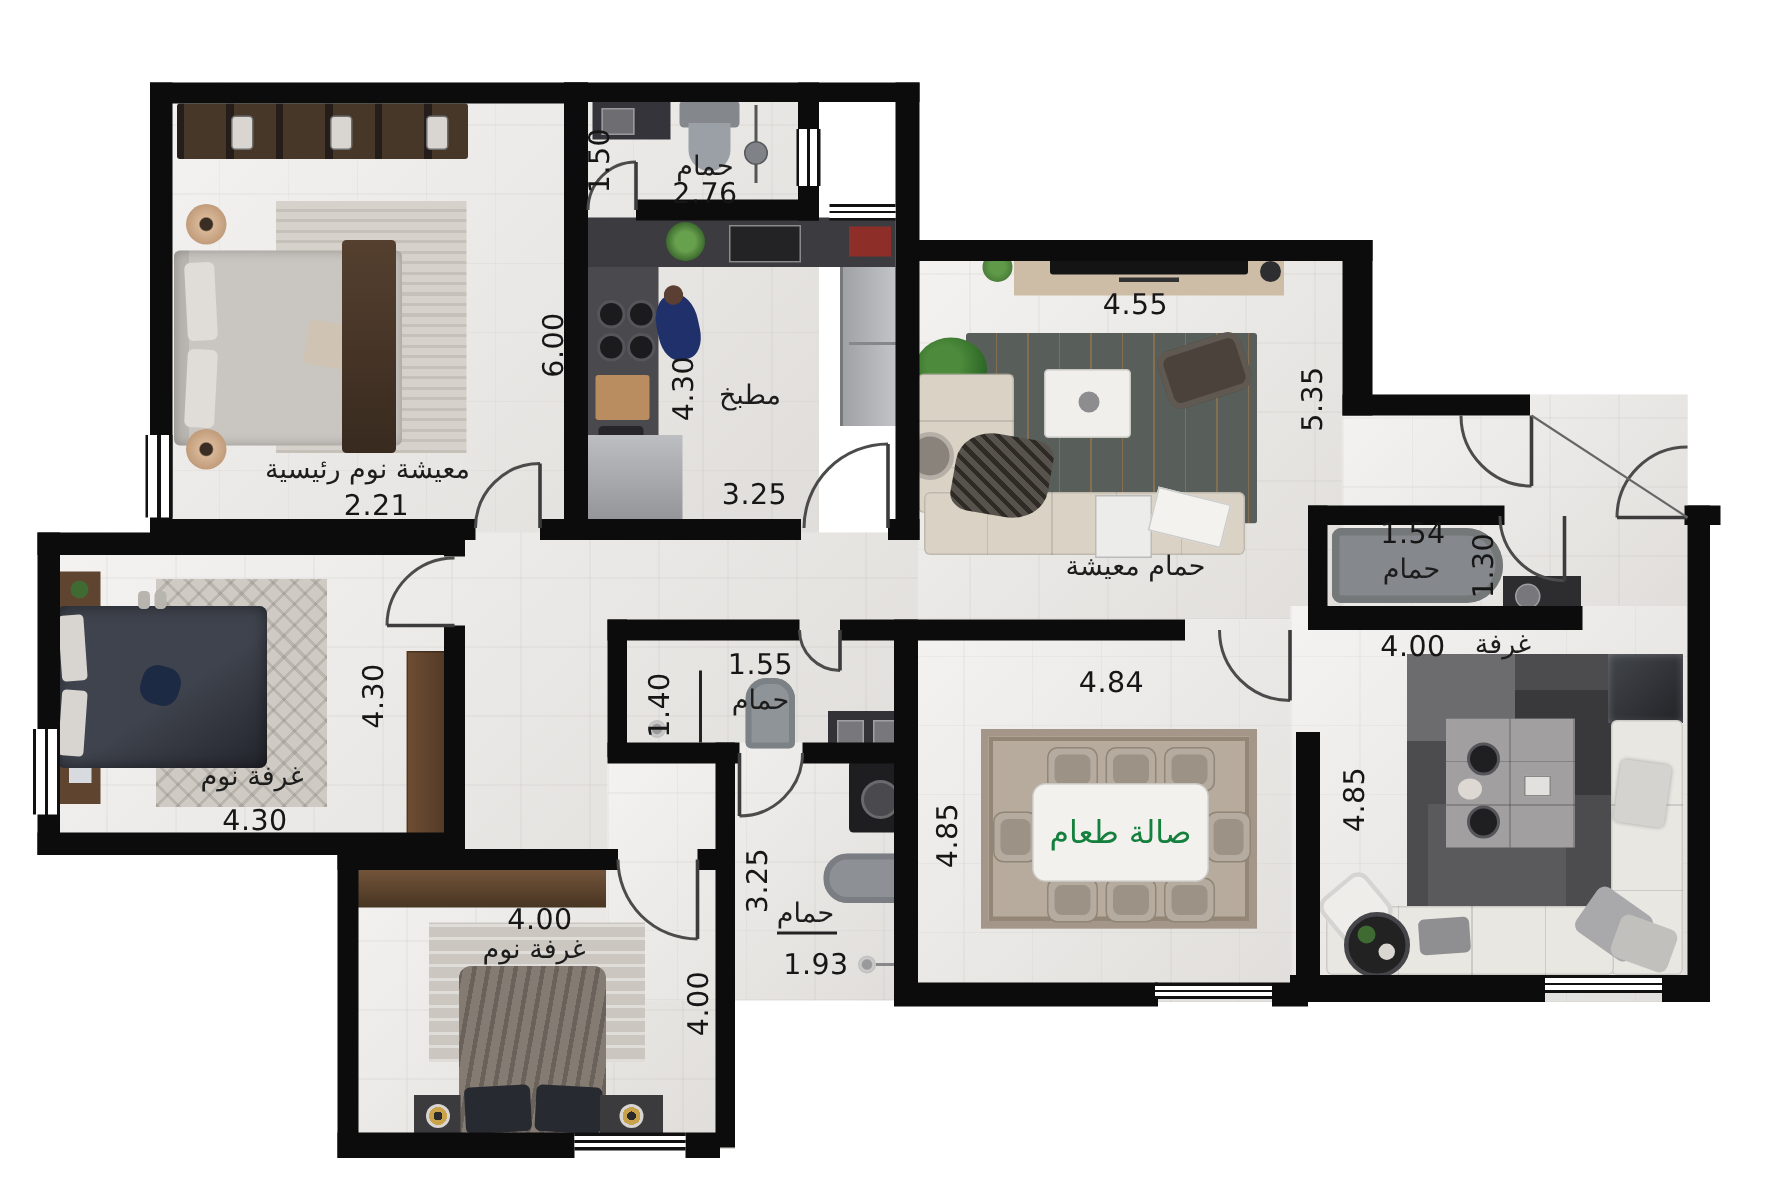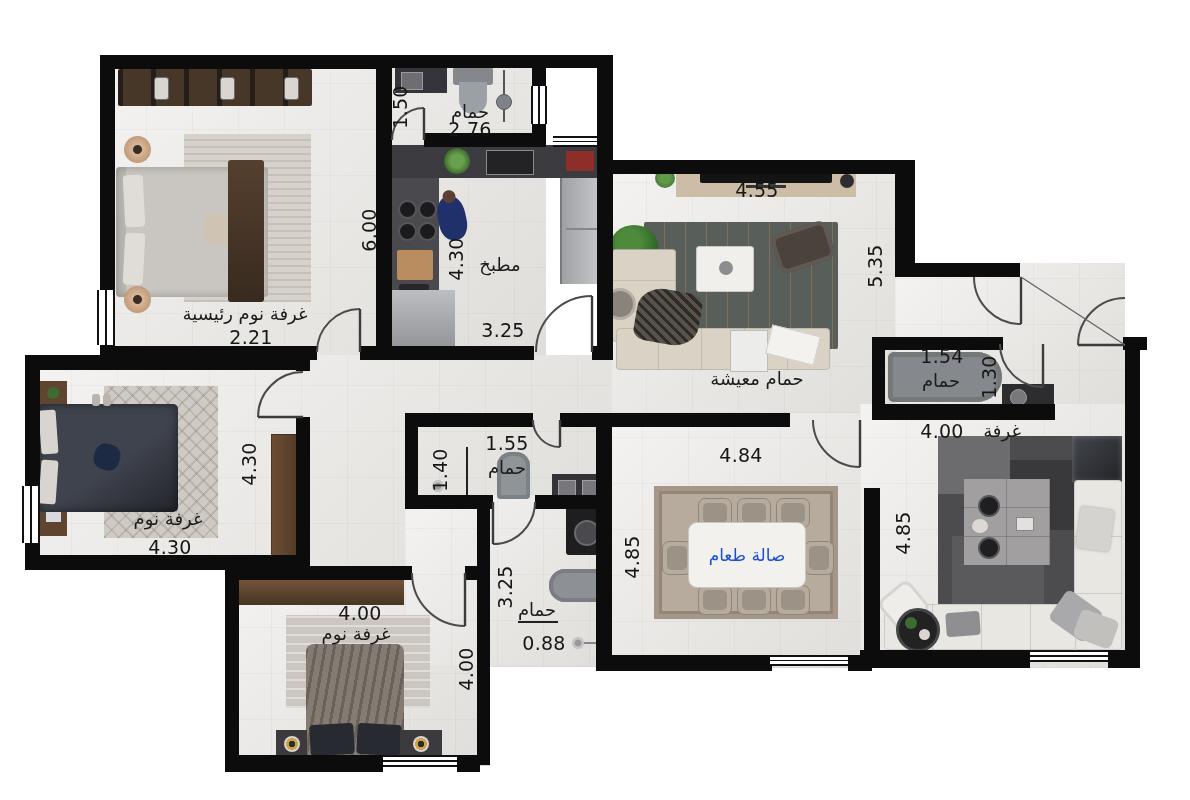--- a/index.html
+++ b/index.html
@@ -154,21 +154,21 @@
   <div class="chair" style="left:776px;top:585px">
       <i></i>
     </div>
   <div class="chair" style="left:662px;top:541px;width:28px;height:32px">
       <i></i>
     </div>
   <div class="chair" style="left:804px;top:541px;width:28px;height:32px">
       <i></i>
     </div>
   <div class="f" style="left:688px;top:522px;width:116px;height:64px;background:#f2f1ed;border:1px solid #c8c6c1;border-radius:9px;display:flex;align-items:center;justify-content:center">
-    <span style="font-size:17px;color:#1d4ed8">صالة طعام</span>
+    <span style="font-size:21px;color:#15803d">صالة طعام</span>
   </div>
 
   <div class="f" style="left:497px;top:452px;width:33px;height:47px;background:#8f9499;border-radius:14px 14px 4px 4px;box-shadow:inset 0 0 0 4px #7c8186"></div>
   <div class="f" style="left:552px;top:474px;width:52px;height:29px;background:#333236">
     <div class="abs" style="left:6px;top:6px;width:16px;height:16px;background:#77777c;border:1px solid #a0a0a4"></div>
     <div class="abs" style="left:30px;top:6px;width:16px;height:16px;background:#77777c;border:1px solid #a0a0a4"></div>
   </div>
   <div class="tickline" style="left:466px;top:447px;width:2px;height:48px"></div>
   <div class="f" style="left:432px;top:480px;width:12px;height:12px;border-radius:50%;background:radial-gradient(circle,#999 0 3px,#ccc 4px,#aaa 100%)"></div>
   <div class="f" style="left:566px;top:507px;width:38px;height:48px;background:#1e1e20;border-radius:3px">
@@ -275,53 +275,53 @@
     <line x1="560" y1="420" x2="560" y2="447"></line>
     <path d="M1000,344 A43,43 0 0 0 1043,387"></path>
     <line x1="1043" y1="344" x2="1043" y2="387"></line>
     <path d="M974,277 A47,47 0 0 0 1021,324"></path>
     <line x1="1021" y1="277" x2="1021" y2="324"></line>
     <path d="M1125,298 A47,47 0 0 0 1078,345"></path>
     <line x1="1125" y1="345" x2="1078" y2="345"></line>
     <line x1="1021" y1="277" x2="1125" y2="345" style="stroke-width:1.4;stroke:#666"></line>
   </svg>
 
-  <div class="rname" style="left:245px;top:313px">غرفة نوم رئيسية</div>
+  <div class="rname" style="left:245px;top:313px">معيشة نوم رئيسية</div>
   <div class="dim" style="left:251px;top:337px">2.21</div>
   <div class="dim v" style="left:369px;top:230px">6.00</div>
 
   <div class="rname" style="left:470px;top:111px">حمام</div>
   <div class="dim" style="left:470px;top:129px">2.76</div>
   <div class="dim v" style="left:400px;top:107px">1.50</div>
 
   <div class="rname" style="left:500px;top:264px">مطبخ</div>
   <div class="dim v" style="left:456px;top:259px">4.30</div>
   <div class="dim" style="left:503px;top:330px">3.25</div>
 
   <div class="rname" style="left:757px;top:378px">حمام معيشة</div>
-  <div class="dim" style="left:757px;top:190px">4.55</div>
+  <div class="dim" style="left:757px;top:203px">4.55</div>
   <div class="dim v" style="left:875px;top:266px">5.35</div>
 
   <div class="rname" style="left:941px;top:380px">حمام</div>
   <div class="dim" style="left:942px;top:356px">1.54</div>
   <div class="dim v" style="left:989px;top:377px">1.30</div>
 
   <div class="rname" style="left:1002px;top:430px">غرفة</div>
   <div class="dim" style="left:942px;top:431px">4.00</div>
   <div class="dim v" style="left:903px;top:533px">4.85</div>
 
   <div class="dim" style="left:741px;top:455px">4.84</div>
   <div class="dim v" style="left:632px;top:557px">4.85</div>
 
   <div class="rname" style="left:507px;top:467px">حمام</div>
   <div class="dim" style="left:507px;top:443px">1.55</div>
   <div class="dim v" style="left:440px;top:470px">1.40</div>
 
   <div class="rname" style="left:537px;top:609px">حمام</div>
-  <div class="dim" style="left:544px;top:643px">0.88</div>
+  <div class="dim" style="left:544px;top:643px">1.93</div>
   <div class="dim v" style="left:505px;top:587px">3.25</div>
 
   <div class="rname" style="left:168px;top:518px">غرفة نوم</div>
   <div class="dim" style="left:170px;top:547px">4.30</div>
   <div class="dim v" style="left:249px;top:464px">4.30</div>
 
   <div class="rname" style="left:356px;top:633px">غرفة نوم</div>
   <div class="dim" style="left:360px;top:613px">4.00</div>
   <div class="dim v" style="left:466px;top:669px">4.00</div>
 

